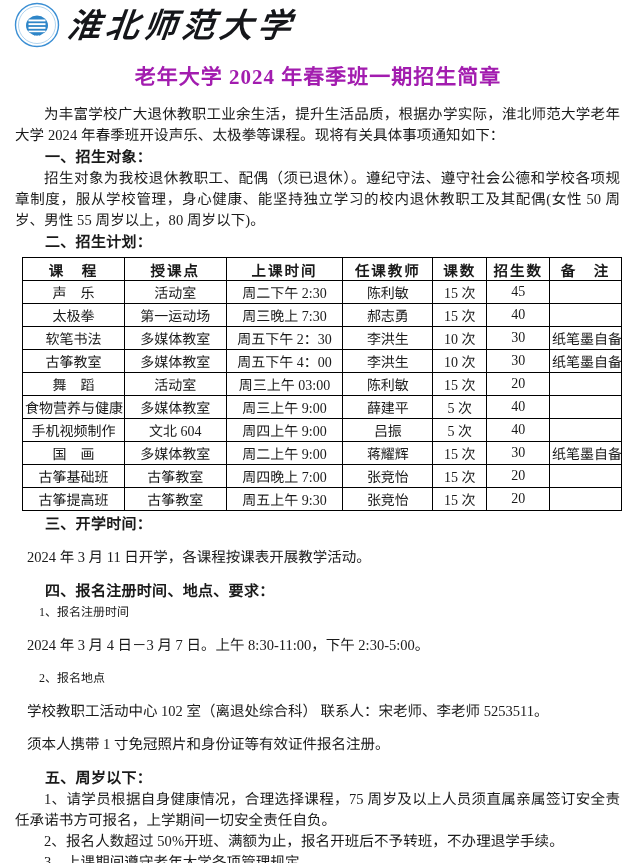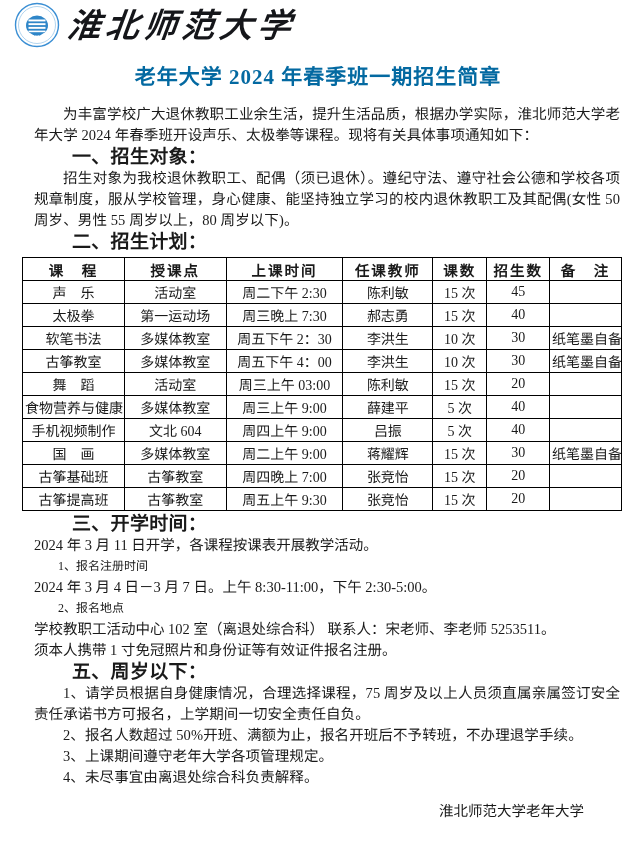--- a/index.html
+++ b/index.html
@@ -48,54 +48,54 @@
     color: #15161a;
     letter-spacing: 5px;
     transform: skewX(-7deg);
     white-space: nowrap;
     padding-top: 2px;
   }
 
   
   .doc-title {
     text-align: center;
-    color: #0369a1;
+    color: #a21caf;
     font-size: 21px;
     font-weight: 700;
     letter-spacing: 1px;
     margin: 10px 0 0 0;
     font-family: "Liberation Serif", "DejaVu Serif", serif;
     white-space: nowrap;
   }
 
   
   .body-wrap {
-    padding: 0 16px 0 34px;
+    padding: 0 16px 0 15px;
     margin-top: 14px;
   }
   p.para {
     margin: 0;
     font-size: 14.5px;
     line-height: 21px;
     text-align: justify;
     text-justify: inter-ideograph;
     letter-spacing: 0.1px;
   }
   p.indent { text-indent: 2em; }
   h2.section {
     margin: 0;
-    font-size: 19px;
+    font-size: 15px;
     line-height: 22px;
     font-weight: 700;
     text-indent: 2em;
     letter-spacing: 0.3px;
     font-family: Liberation Serif, serif;
   }
   p.sub { margin: 0; font-size: 12px; line-height: 21px; text-indent: 2em; }
-  p.plain { margin: 0; font-size: 14.5px; line-height: 21px; }
+  p.plain { margin: 12px; font-size: 14.5px; line-height: 21px; }
 
   
   .table-wrap { margin: 4px 0 2px 0; padding: 0 14px 0 22px; }
   table.plan {
     border-collapse: collapse;
     width: 100%;
     table-layout: fixed;
     font-size: 14px;
   }
   table.plan td, table.plan th {
@@ -279,20 +279,21 @@
           </tr>
         </tbody>
     </table>
   </div>
 
   <div class="body-wrap" style="margin-top:2px;">
 
     <h2 class="section">三、开学时间：</h2>
     <p class="plain">2024 年 3 月 11 日开学，各课程按课表开展教学活动。</p>
 
+    <h2 class="section">四、报名注册时间、地点、要求：</h2>
     <p class="sub">1、报名注册时间</p>
     <p class="plain">2024 年 3 月 4 日－3 月 7 日。上午 8:30-11:00，下午 2:30-5:00。</p>
     <p class="sub">2、报名地点</p>
     <p class="plain">学校教职工活动中心 102 室（离退处综合科）  联系人：宋老师、李老师 5253511。</p>
     <p class="plain">须本人携带 1 寸免冠照片和身份证等有效证件报名注册。</p>
 
     <h2 class="section">五、周岁以下：</h2>
     <p class="para indent">1、请学员根据自身健康情况，合理选择课程，75 周岁及以上人员须直属亲属签订安全责任承诺书方可报名，上学期间一切安全责任自负。</p>
     <p class="para indent">2、报名人数超过 50%开班、满额为止，报名开班后不予转班，不办理退学手续。</p>
     <p class="para indent">3、上课期间遵守老年大学各项管理规定。</p>

